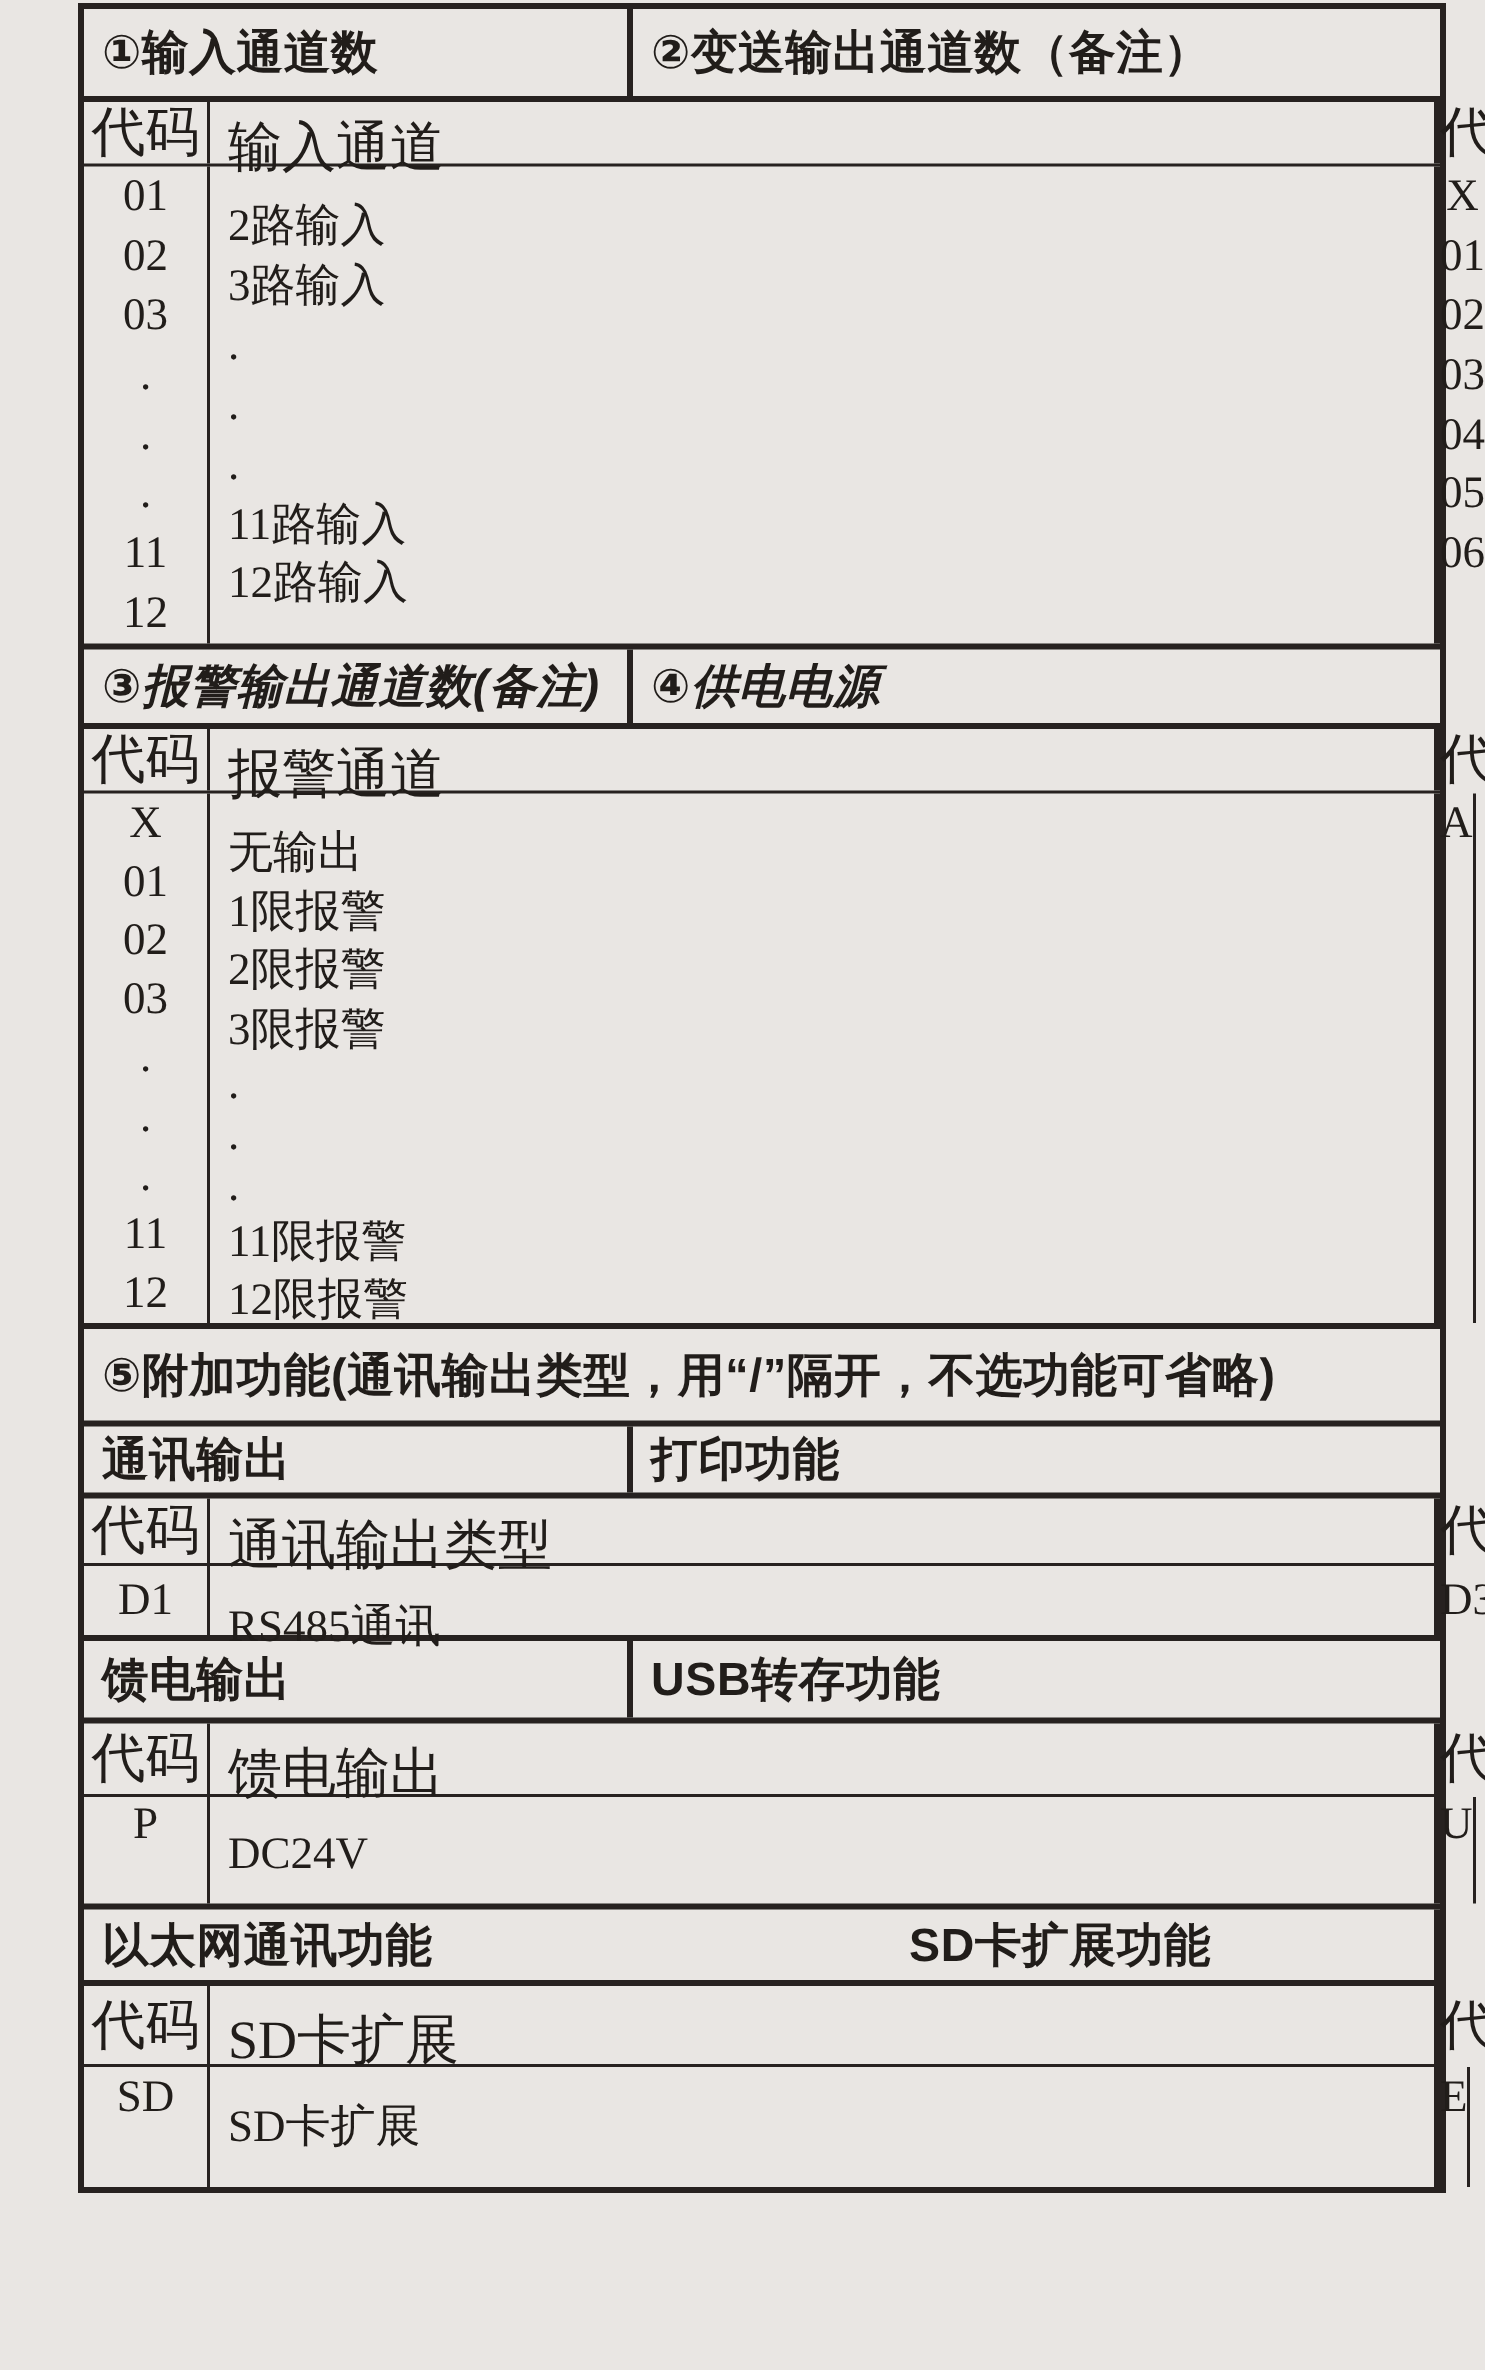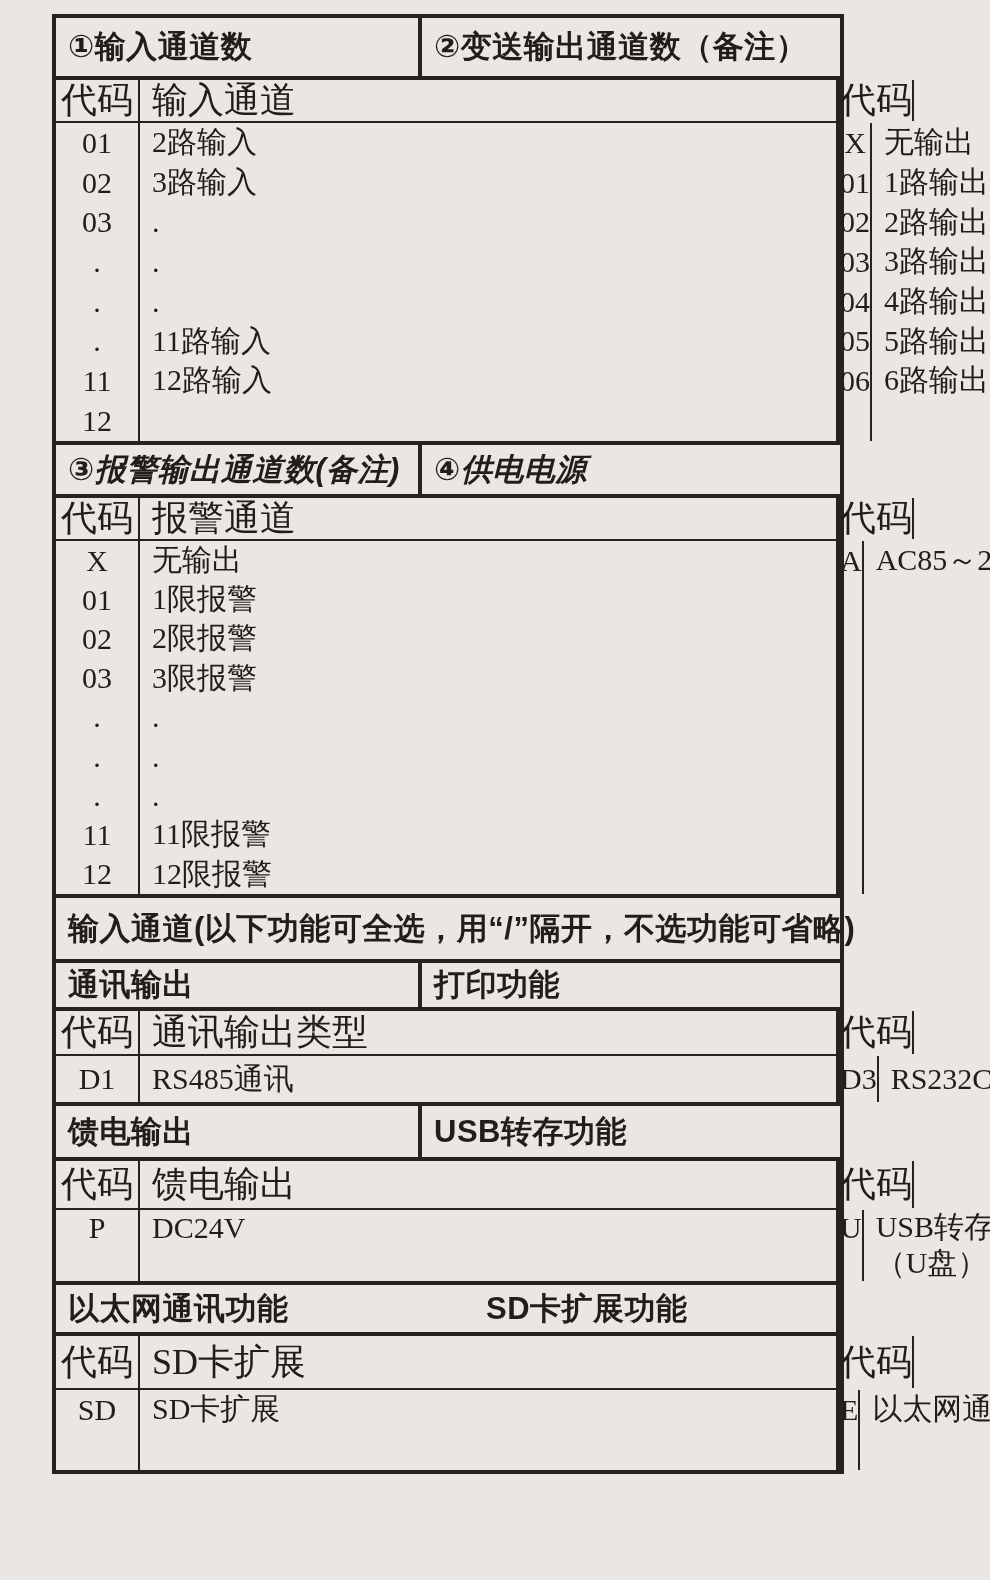--- a/index.html
+++ b/index.html
@@ -5,22 +5,22 @@
   html,body{margin:0;padding:0;}
   .page{
     position:relative;
     width:990px;height:1580px;
     background:#e9e6e3;
     color:#211d1a;
     font-family:"Liberation Serif","DejaVu Serif",serif;
     overflow:hidden;
   }
   .sheet{
-    position:absolute;left:52px;top:14px;
-    width:792px;
+    position:absolute;left:52px;top:2px;
+    width:912px;
     border:4px solid #272220;
     box-sizing:border-box;
     background:#e9e6e3;
   }
   .row{display:flex;box-sizing:border-box;}
   .half{box-sizing:border-box;display:flex;min-width:0;}
   .hl{width:366px;border-right:4px solid #272220;}
   .hr{flex:1;}
   
   .title-cell{
@@ -31,21 +31,21 @@
     letter-spacing:0.5px;
     white-space:nowrap;
   }
   .full-title{width:100%;}
   
   .cols{display:flex;width:100%;}
   .code{box-sizing:border-box;border-right:2px solid #272220;
         display:flex;flex-direction:column;}
   .code-l{width:84px;}
   .code-r{width:82px;}
-  .val{flex:1;display:flex;flex-direction:column;min-width:0;}
+  .val{flex:1;display:flex;flex-direction:column;min-width:0;margin-top:20px;}
   
   .hcell{display:flex;align-items:center;height:100%;font-size:36px;white-space:nowrap;}
   .code .hcell{justify-content:center;width:100%;}
   .val .hcell{padding-left:12px;}
   
   .tline{display:flex;align-items:center;font-size:30px;white-space:pre;}
   .code .tline{justify-content:center;}
   .val .tline{padding-left:12px;}
   .lh40 .tline{height:39.7px;}
   .lh39 .tline{height:39.2px;}
@@ -200,21 +200,21 @@
         <div class="code code-r">
             <div class="tline">A</div>
           </div>
         <div class="val">
             <div class="tline">AC85～264V(50/60Hz)</div>
           </div>
       </div>
     </div>
 
     <div class="row r-t5">
-      <div class="title-cell full-title">输入通道(以下功能可全选，用“/”隔开，不选功能可省略)</div>
+      <div class="title-cell full-title">⑤附加功能(通讯输出类型，用“/”隔开，不选功能可省略)</div>
     </div>
 
     <div class="row r-bt1">
       <div class="half hl title-cell">通讯输出</div>
       <div class="half hr title-cell">打印功能</div>
     </div>
     <div class="row r-bh1">
       <div class="half hl cols">
         <div class="code code-l">
             <div class="hcell">代码</div>

